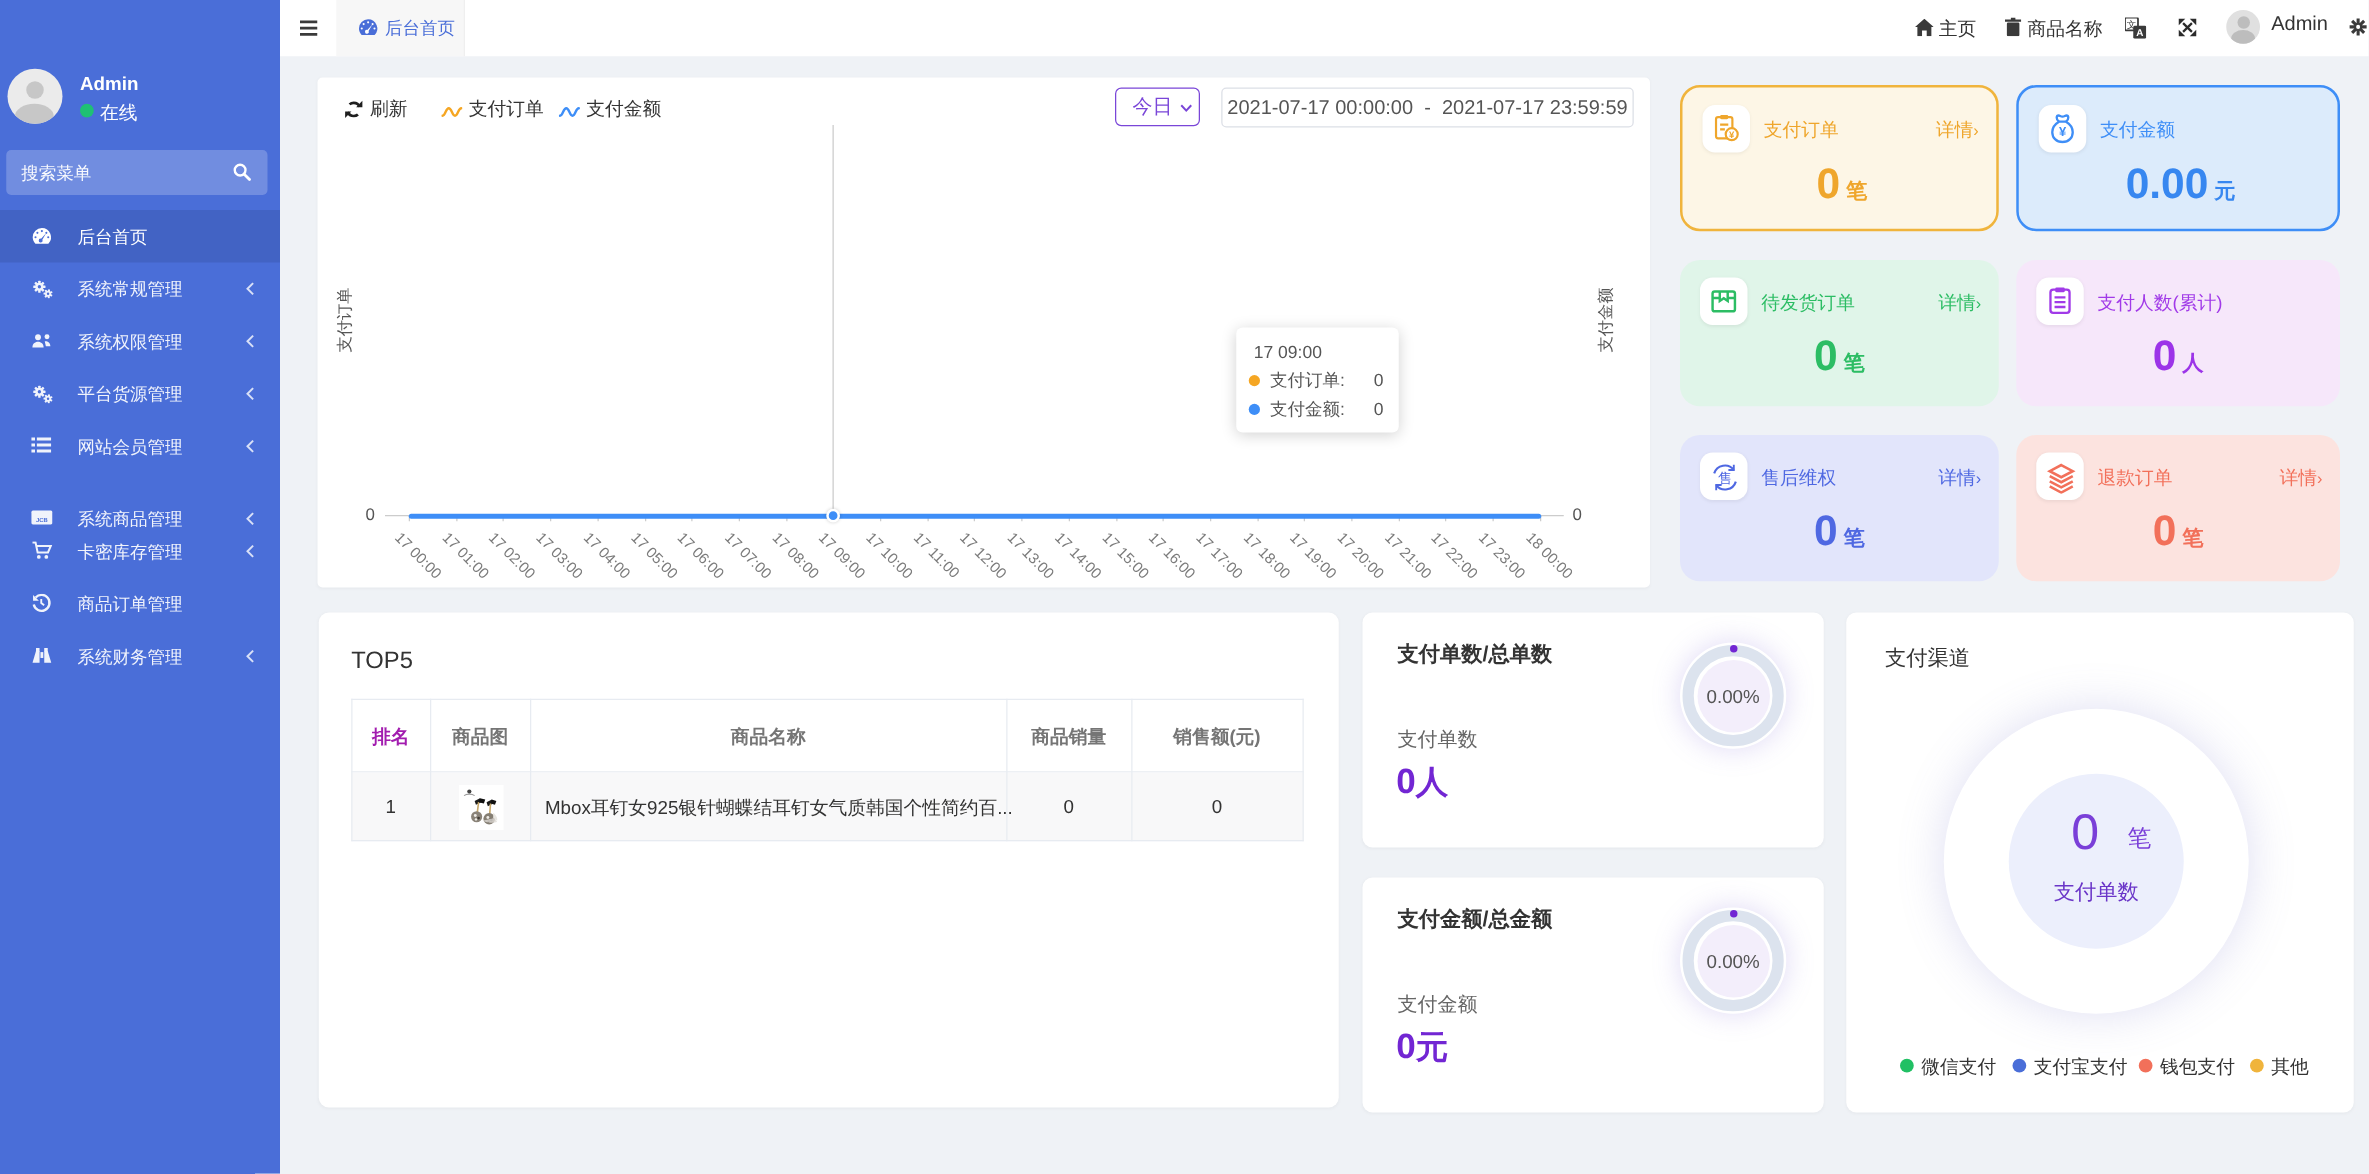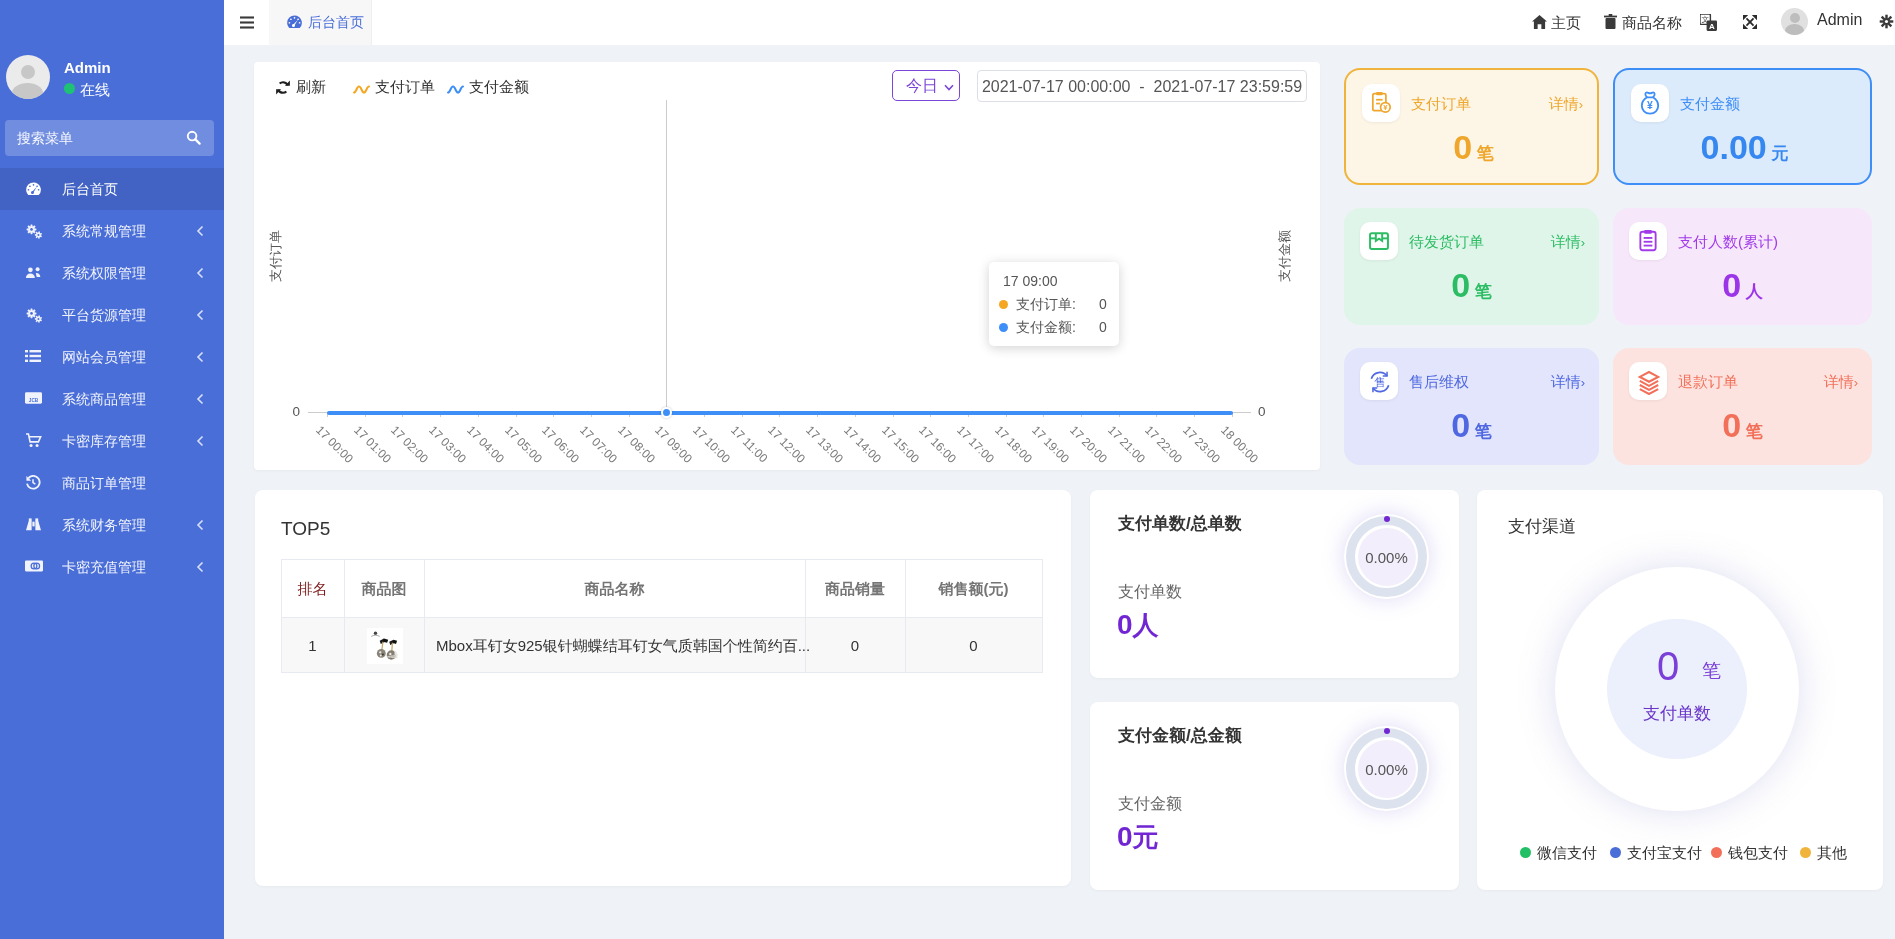--- a/index.html
+++ b/index.html
@@ -117,21 +117,21 @@
             <rect x="4.5" y="5.8" width="11.5" height="2.4"></rect>
             <rect x="0" y="10.6" width="3" height="2.4"></rect>
             <rect x="4.5" y="10.6" width="11.5" height="2.4"></rect>
           </g>
         </svg></div>
 <div class="a" style="left:62px;top:13px;font-size:14px">网站会员管理</div>
 <svg class="a" style="left:196px;top:15px" width="8" height="12" viewBox="0 0 8 12">
         <path d="M6.5 1.5 2 6l4.5 4.5" fill="none" stroke="rgba(255,255,255,.85)" stroke-width="1.6"></path>
       </svg>
 </div>
-<div class="a" style="left:0;top:378px;width:252px;height:42px;color:#fff;opacity:.92">
+<div class="a" style="left:0;top:394px;width:252px;height:42px;color:#fff;opacity:.92">
 <div class="a" style="left:25px;top:13px"><svg width="17" height="14" viewBox="0 0 18 14">
           <rect x="0" y="1" width="18" height="12" rx="1.5" fill="#fff"></rect>
           <text x="9" y="10.8" font-size="5" fill="#4a6ed8" text-anchor="middle" font-weight="bold" font-family="Liberation Sans">JCB</text>
         </svg></div>
 <div class="a" style="left:62px;top:13px;font-size:14px">系统商品管理</div>
 <svg class="a" style="left:196px;top:15px" width="8" height="12" viewBox="0 0 8 12">
         <path d="M6.5 1.5 2 6l4.5 4.5" fill="none" stroke="rgba(255,255,255,.85)" stroke-width="1.6"></path>
       </svg>
 </div>
 <div class="a" style="left:0;top:462px;width:224px;height:42px;color:#fff;opacity:.92">
@@ -159,31 +159,20 @@
 <div class="a" style="left:25px;top:13px"><svg width="17" height="15" viewBox="0 0 18 16">
           <g fill="#fff">
             <path d="M1 14 4 4h3v10z"></path>
             <path d="M17 14 14 4h-3v10z"></path>
             <rect x="7.8" y="5" width="2.4" height="5"></rect>
             <rect x="4" y="1.5" width="3" height="3"></rect>
             <rect x="11" y="1.5" width="3" height="3"></rect>
           </g>
         </svg></div>
 <div class="a" style="left:62px;top:13px;font-size:14px">系统财务管理</div>
-<svg class="a" style="left:196px;top:15px" width="8" height="12" viewBox="0 0 8 12">
-        <path d="M6.5 1.5 2 6l4.5 4.5" fill="none" stroke="rgba(255,255,255,.85)" stroke-width="1.6"></path>
-      </svg>
-</div>
-<div class="a" style="left:0;top:546px;width:224px;height:42px;color:#fff;opacity:.92">
-<div class="a" style="left:25px;top:13px"><svg width="18" height="14" viewBox="0 0 20 14">
-          <rect x="0" y="1" width="20" height="12" rx="1.2" fill="#fff"></rect>
-          <circle cx="10" cy="7" r="3.2" fill="none" stroke="#4a6ed8" stroke-width="1.4"></circle>
-          <circle cx="13" cy="7" r="3.2" fill="none" stroke="#4a6ed8" stroke-width="1.4"></circle>
-        </svg></div>
-<div class="a" style="left:62px;top:13px;font-size:14px">卡密充值管理</div>
 <svg class="a" style="left:196px;top:15px" width="8" height="12" viewBox="0 0 8 12">
         <path d="M6.5 1.5 2 6l4.5 4.5" fill="none" stroke="rgba(255,255,255,.85)" stroke-width="1.6"></path>
       </svg>
 </div>
 </div>
 <div class="a" style="left:224px;top:0;width:1671px;height:45px;background:#fff"></div>
 <svg class="a" style="left:240px;top:16px" width="14" height="13" viewBox="0 0 14 13">
     <g stroke="#3a3a3a" stroke-width="2.1">
       <line x1="0" y1="1.5" x2="14" y2="1.5"></line>
       <line x1="0" y1="6.5" x2="14" y2="6.5"></line>
@@ -438,21 +427,21 @@
 <div class="card" style="left:255px;top:490px;width:816px;height:396px">
 <div class="a" style="left:26px;top:28px;font-size:19px;color:#333">TOP5</div>
 <div class="a" style="left:26px;top:69px;width:762px;height:59px;border-top:1px solid #e7ebf1;border-bottom:1px solid #e7ebf1;"></div>
 <div class="a" style="left:26px;top:128px;width:762px;height:55px;background:#f8f8f9;border-bottom:1px solid #e7ebf1;"></div>
 <div class="a" style="left:26px;top:69px;width:1px;height:114px;background:#e7ebf1"></div>
 <div class="a" style="left:89px;top:69px;width:1px;height:114px;background:#e7ebf1"></div>
 <div class="a" style="left:169px;top:69px;width:1px;height:114px;background:#e7ebf1"></div>
 <div class="a" style="left:550px;top:69px;width:1px;height:114px;background:#e7ebf1"></div>
 <div class="a" style="left:650px;top:69px;width:1px;height:114px;background:#e7ebf1"></div>
 <div class="a" style="left:787px;top:69px;width:1px;height:114px;background:#e7ebf1"></div>
-<div class="a" style="left:26px;top:90px;width:63px;text-align:center;font-size:15px;font-weight:normal;color:#7f1d1d">排名</div>
+<div class="a" style="left:26px;top:90px;width:63px;text-align:center;font-size:15px;font-weight:bold;color:#a21caf">排名</div>
 <div class="a" style="left:89px;top:90px;width:80px;text-align:center;font-size:15px;font-weight:bold;color:#757575">商品图</div>
 <div class="a" style="left:169px;top:90px;width:381px;text-align:center;font-size:15px;font-weight:bold;color:#757575">商品名称</div>
 <div class="a" style="left:550px;top:90px;width:100px;text-align:center;font-size:15px;font-weight:bold;color:#757575">商品销量</div>
 <div class="a" style="left:650px;top:90px;width:137px;text-align:center;font-size:15px;font-weight:bold;color:#757575">销售额(元)</div>
 <div class="a" style="left:26px;top:147px;width:63px;text-align:center;font-size:15px;color:#333">1</div>
 <svg class="a" style="left:112px;top:138px" width="36" height="36" viewBox="0 0 34 34">
       <rect width="34" height="34" fill="#fff"></rect>
 <circle cx="8" cy="5" r="1.6" fill="#444"></circle>
       <path d="M4 8c2-1.5 6-1.5 8 0" stroke="#999" stroke-width=".8" fill="none"></path>
 <path d="M12 12l4-2 1 3-4 2z" fill="#1a1a1a"></path>

